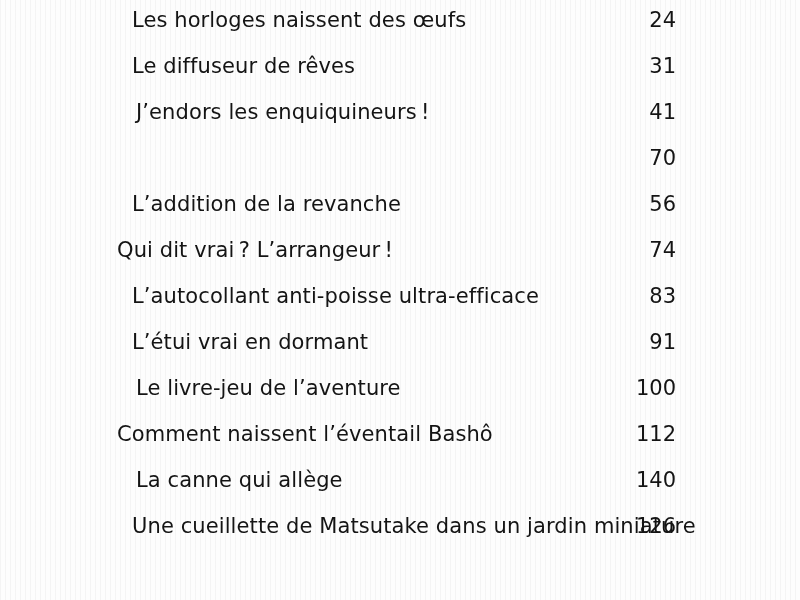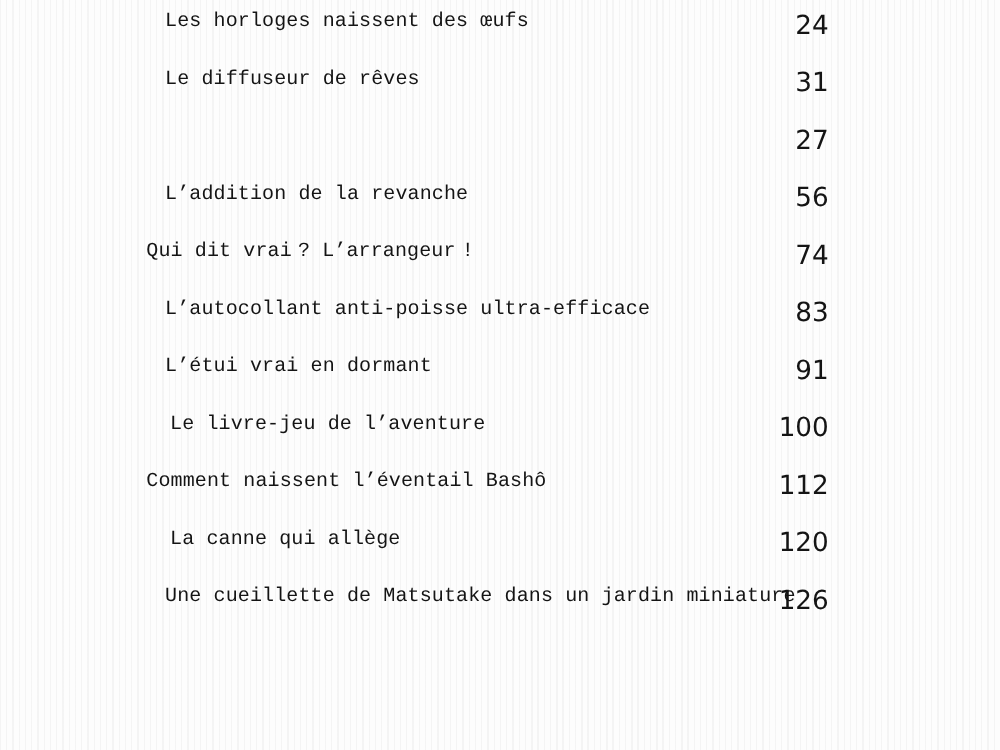--- a/index.html
+++ b/index.html
@@ -35,29 +35,28 @@
     width: 800px;
   }
   .toc-entry {
     display: flex;
     align-items: baseline;
     height: 46px;
   }
   .toc-title {
     flex: 0 0 auto;
     margin-left: 132px;
-    font-size: 16px;
+    font-size: 21px;
     letter-spacing: 0.1px;
     white-space: nowrap;
     color: #141414;
-    font-family: Liberation Mono, monospace;
   }
   .toc-page {
     position: absolute;
-    right: 137px;
+    right: 124px;
     font-size: 21px;
     text-align: right;
     color: #141414;
   }
   .toc-entry {
     position: relative;
   }
   
   .indent-1 .toc-title { margin-left: 132px; }
   .indent-2 .toc-title { margin-left: 136px; }
@@ -69,22 +68,26 @@
 <div class="page">
   <div class="toc" id="toc">
       <div class="toc-entry indent-1">
         <span class="toc-title">Les horloges naissent des œufs</span>
         <span class="toc-page">24</span>
       </div>
       <div class="toc-entry indent-1">
         <span class="toc-title">Le diffuseur de rêves</span>
         <span class="toc-page">31</span>
       </div>
+      <div class="toc-entry indent-2">
+        <span class="toc-title">J’endors les enquiquineurs !</span>
+        <span class="toc-page">41</span>
+      </div>
       <div class="toc-entry indent-1">
-        <span class="toc-page">27</span>
+        <span class="toc-page">70</span>
       </div>
       <div class="toc-entry indent-1">
         <span class="toc-title">L’addition de la revanche</span>
         <span class="toc-page">56</span>
       </div>
       <div class="toc-entry indent-3">
         <span class="toc-title">Qui dit vrai ? L’arrangeur !</span>
         <span class="toc-page">74</span>
       </div>
       <div class="toc-entry indent-1">
@@ -98,20 +101,20 @@
       <div class="toc-entry indent-2">
         <span class="toc-title">Le livre-jeu de l’aventure</span>
         <span class="toc-page">100</span>
       </div>
       <div class="toc-entry indent-3">
         <span class="toc-title">Comment naissent l’éventail Bashô</span>
         <span class="toc-page">112</span>
       </div>
       <div class="toc-entry indent-2">
         <span class="toc-title">La canne qui allège</span>
-        <span class="toc-page">120</span>
+        <span class="toc-page">140</span>
       </div>
       <div class="toc-entry indent-1">
         <span class="toc-title">Une cueillette de Matsutake dans un jardin miniature</span>
         <span class="toc-page">126</span>
       </div>
     </div>
 </div>
 
 </body></html>

